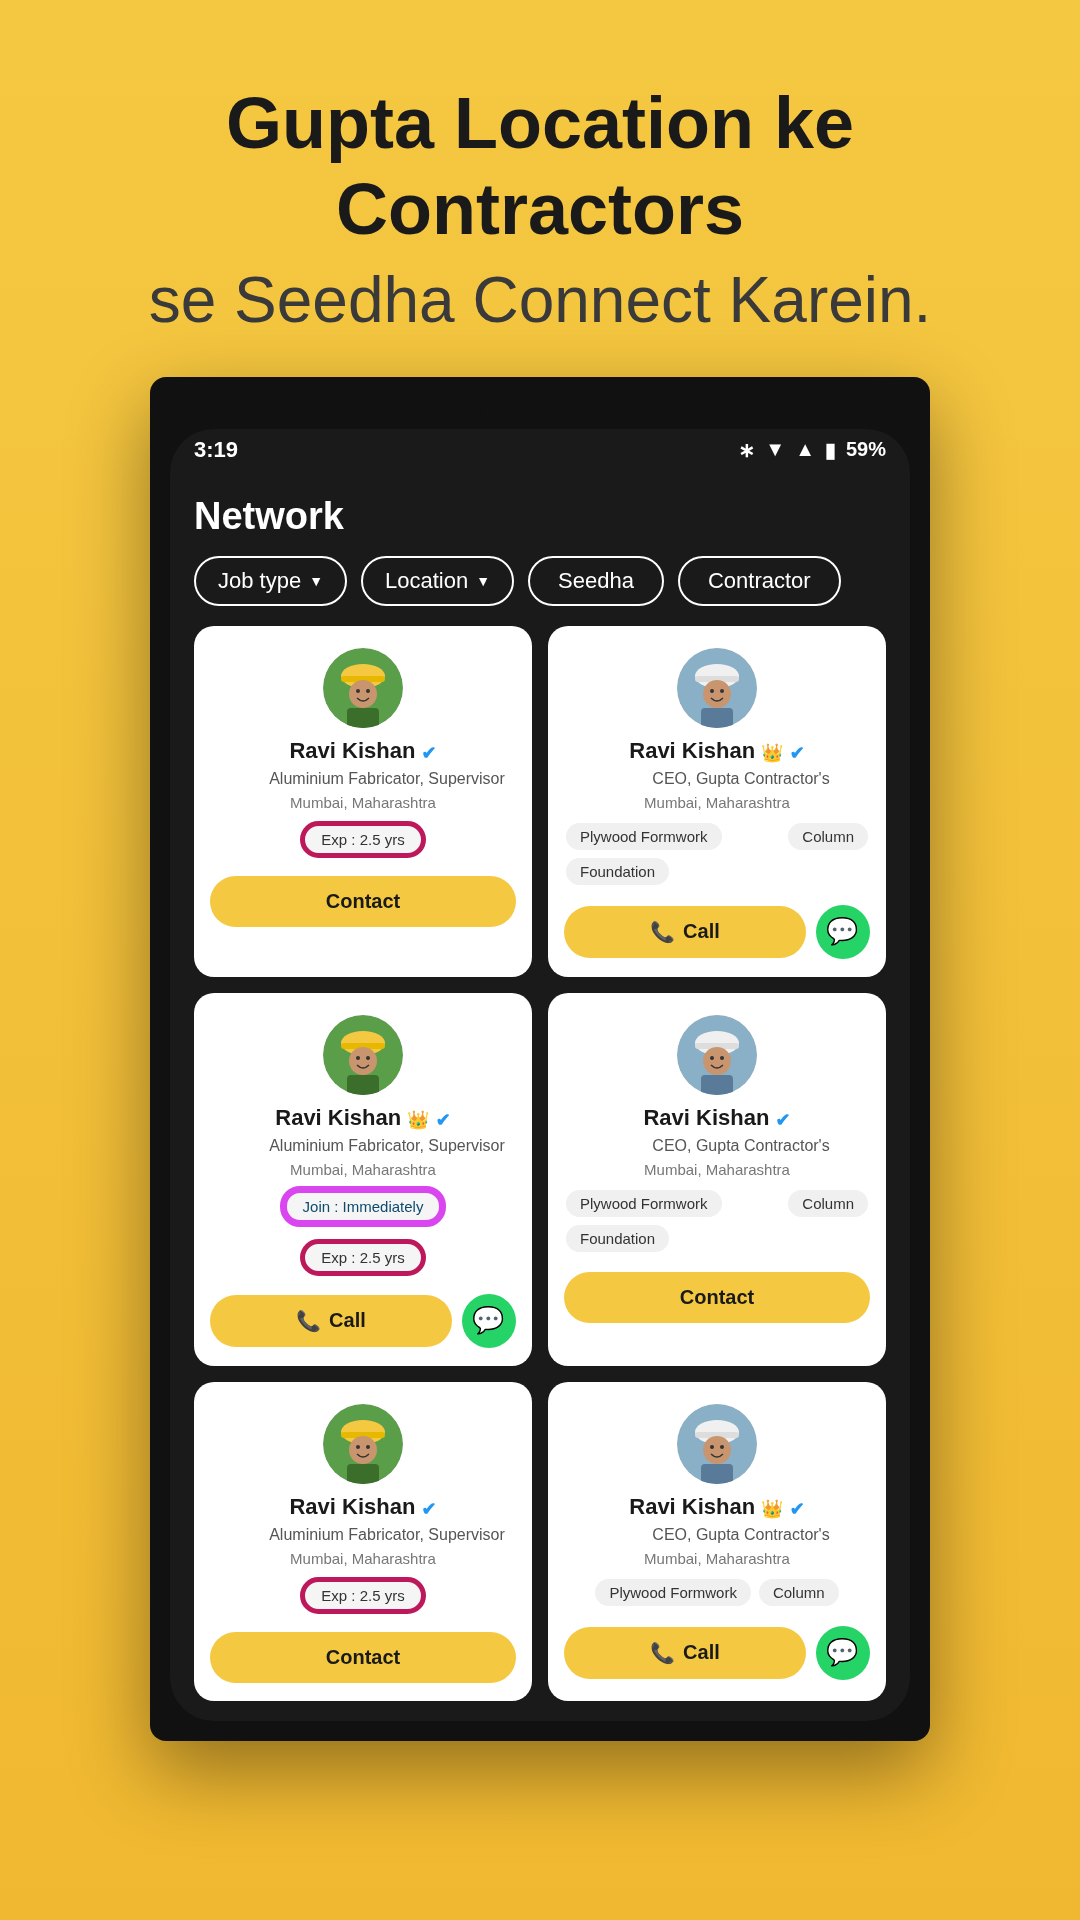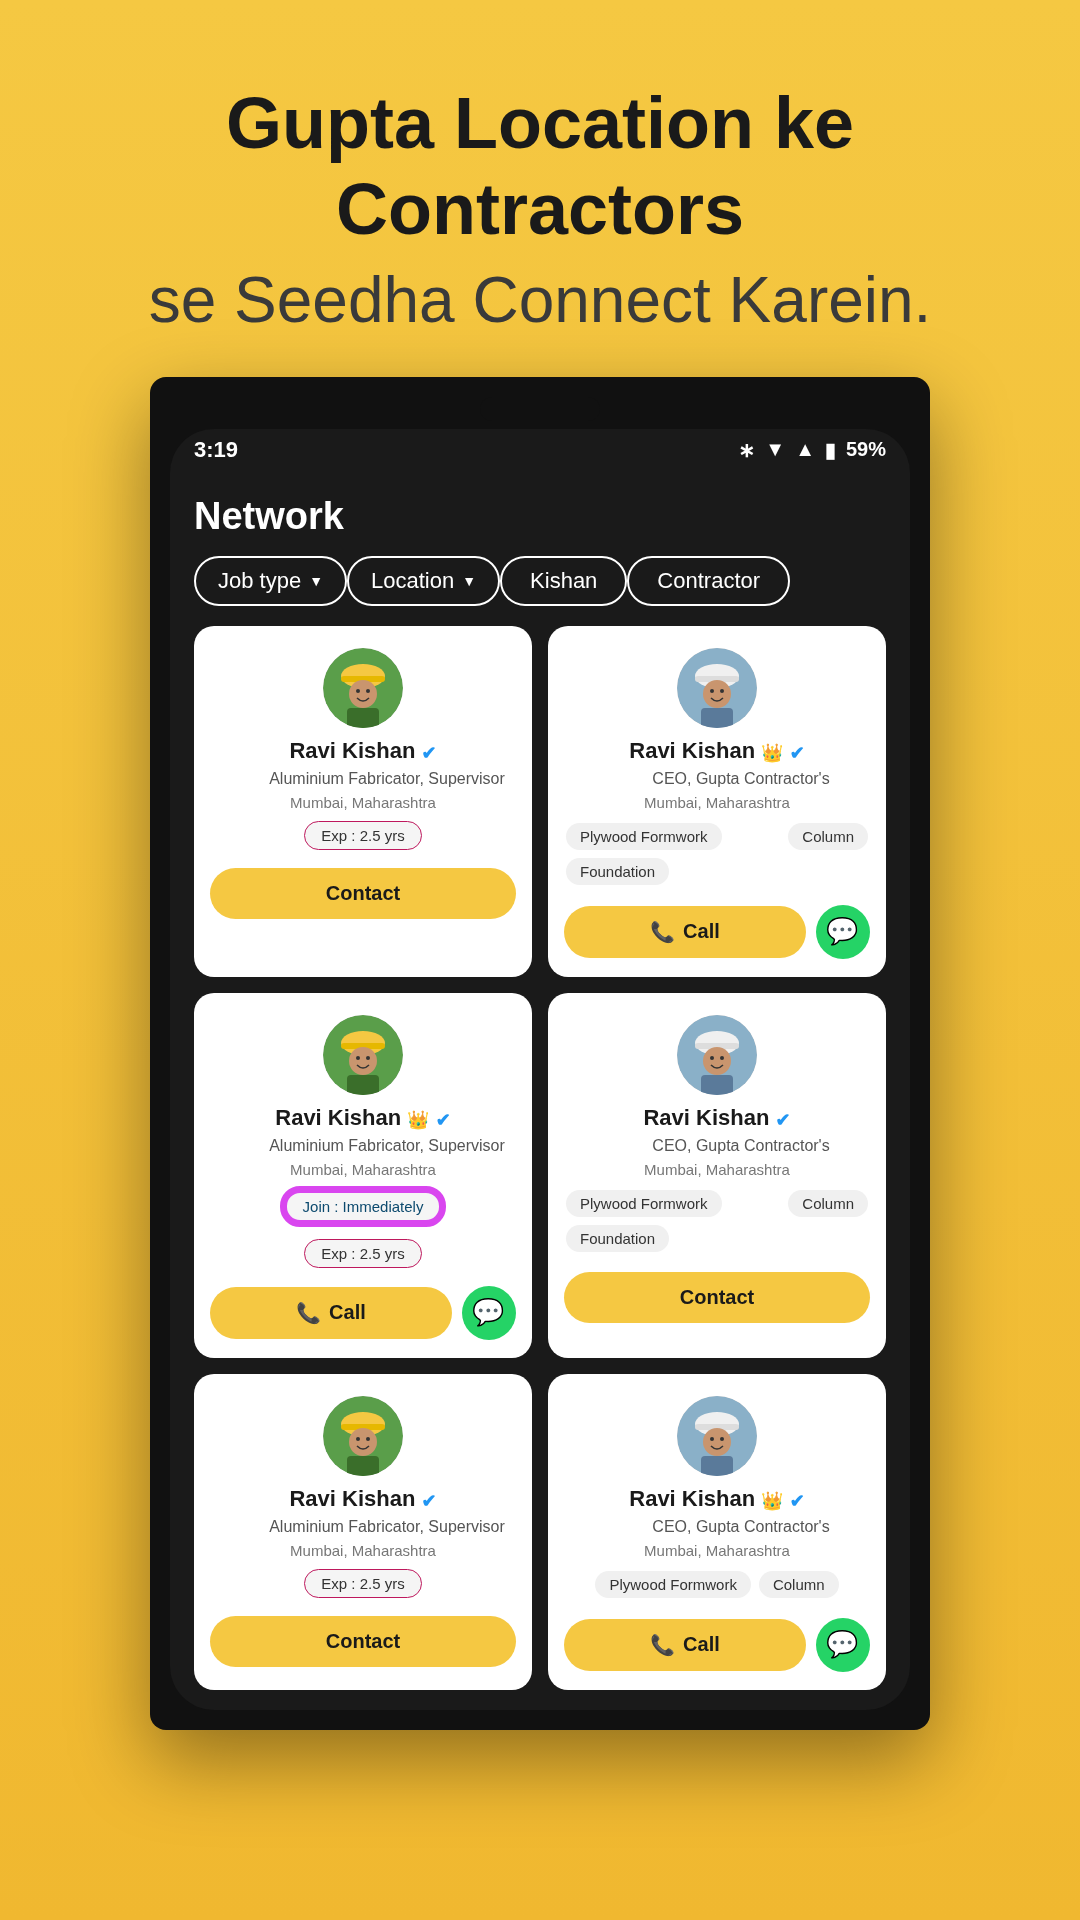--- a/index.html
+++ b/index.html
@@ -86,20 +86,21 @@
 
     .page-title {
       color: white;
       font-size: 38px;
       font-weight: 800;
       padding: 20px 0 18px;
     }
 
     .filter-bar {
       display: flex;
+      gap: 14px;
       padding-bottom: 20px;
       flex-wrap: wrap;
     }
 
     .filter-btn {
       display: flex;
       align-items: center;
       gap: 8px;
       border: 2px solid white;
       border-radius: 30px;
@@ -191,21 +192,21 @@
     .tags-row {
       display: flex;
       flex-wrap: wrap;
       justify-content: space-between;
       gap: 4px;
       margin: 4px 0;
     }
 
     .exp-tag {
       background: #f5f5f5;
-      border: 1px solid #be185d;
+      border: 5px solid #be185d;
       border-radius: 20px;
       padding: 5px 16px;
       font-size: 15px;
       color: #333;
       margin: 4px 0;
     }
 
     .join-tag {
       background: #f5f5f5;
       border: 7px solid #d946ef;
@@ -301,21 +302,21 @@
 
       <div class="filter-bar">
         <button class="filter-btn">
           <span>Job type</span>
           <span class="chevron">▼</span>
         </button>
         <button class="filter-btn">
           <span>Location</span>
           <span class="chevron">▼</span>
         </button>
-        <button class="filter-btn-plain">Kishan</button>
+        <button class="filter-btn-plain">Seedha</button>
         <button class="filter-btn-plain">Contractor</button>
       </div>
 
       <div class="cards-grid" id="cards-container">
       <div class="card">
             <div class="avatar">
       <svg width="80" height="80" viewBox="0 0 80 80" xmlns="http://www.w3.org/2000/svg">
         <circle cx="40" cy="40" r="40" fill="#5a9e4a"></circle>
 
         <ellipse cx="40" cy="28" rx="22" ry="12" fill="#f5c842"></ellipse>

